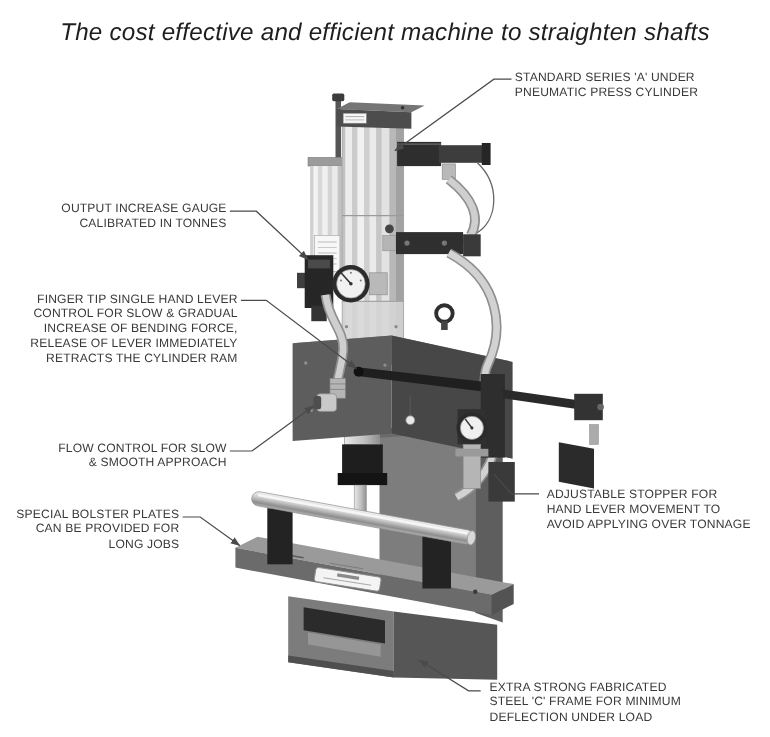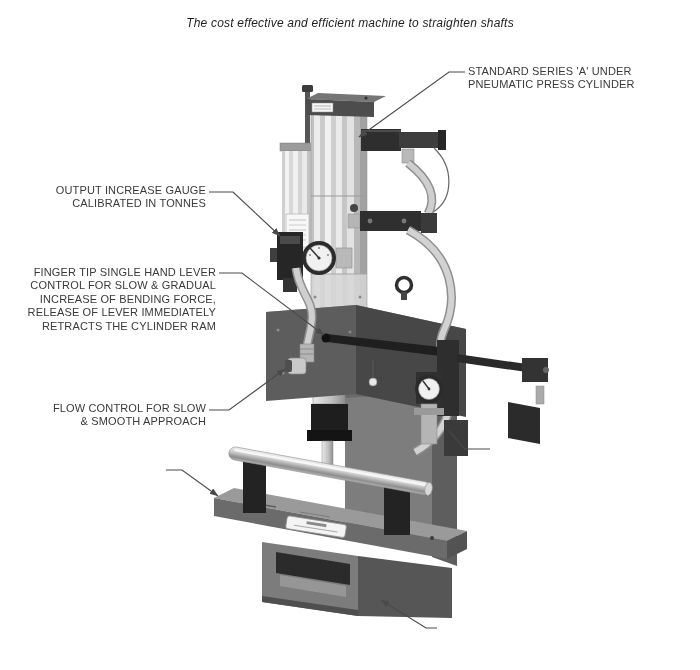--- a/index.html
+++ b/index.html
@@ -2,21 +2,21 @@
 <html><head>
 <meta charset="utf-8">
 <style>
   html,body{margin:0;padding:0;background:#fff;}
   .stage{
     position:relative;width:700px;height:670px;background:#ffffff;
     font-family:"Liberation Sans", sans-serif;overflow:hidden;
   }
   .title{
     position:absolute;top:16px;left:0;right:0;text-align:center;
-    font-style:italic;font-size:12px;letter-spacing:.2px;color:#1e1e1e;
+    font-style:italic;font-size:22px;letter-spacing:.2px;color:#1e1e1e;
   }
   .machine-svg{position:absolute;left:0;top:0;}
   .callout{
     position:absolute;font-size:11px;line-height:13.4px;color:#3a3a3a;
     letter-spacing:.15px;white-space:pre-line;
   }
   .c-right{text-align:right;}
   .c-left{text-align:left;}
   .co-standard{left:468px;top:65px;width:200px;}
   .co-output{left:26px;top:184px;width:180px;}
@@ -272,14 +272,23 @@
 PNEUMATIC PRESS CYLINDER</div>
   <div class="callout c-right co-output">OUTPUT INCREASE GAUGE
 CALIBRATED IN TONNES</div>
   <div class="callout c-right co-flow">FLOW CONTROL FOR SLOW
 &amp; SMOOTH APPROACH</div>
   <div class="callout c-right co-finger">FINGER TIP SINGLE HAND LEVER
 CONTROL FOR SLOW &amp; GRADUAL
 INCREASE OF BENDING FORCE,
 RELEASE OF LEVER IMMEDIATELY
 RETRACTS THE CYLINDER RAM</div>
+  <div class="callout c-right co-bolster">SPECIAL BOLSTER PLATES
+CAN BE PROVIDED FOR
+LONG JOBS</div>
+  <div class="callout c-left co-stopper">ADJUSTABLE STOPPER FOR
+HAND LEVER MOVEMENT TO
+AVOID APPLYING OVER TONNAGE</div>
+  <div class="callout c-left co-extra">EXTRA STRONG FABRICATED
+STEEL 'C' FRAME FOR MINIMUM
+DEFLECTION UNDER LOAD</div>
 
 </div>
 
 </body></html>

